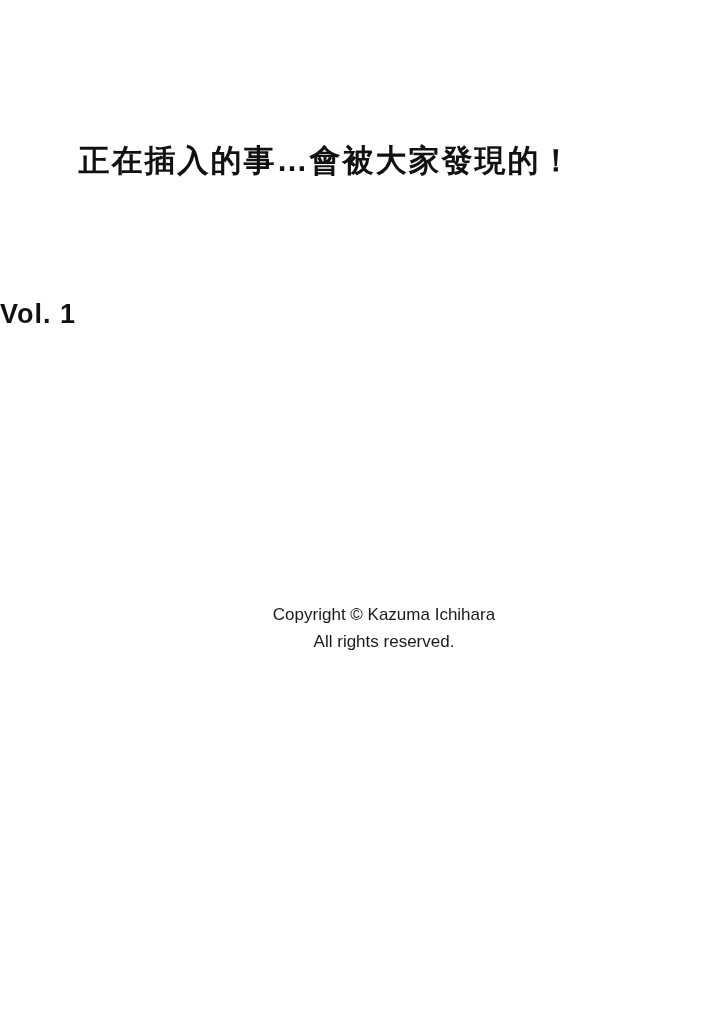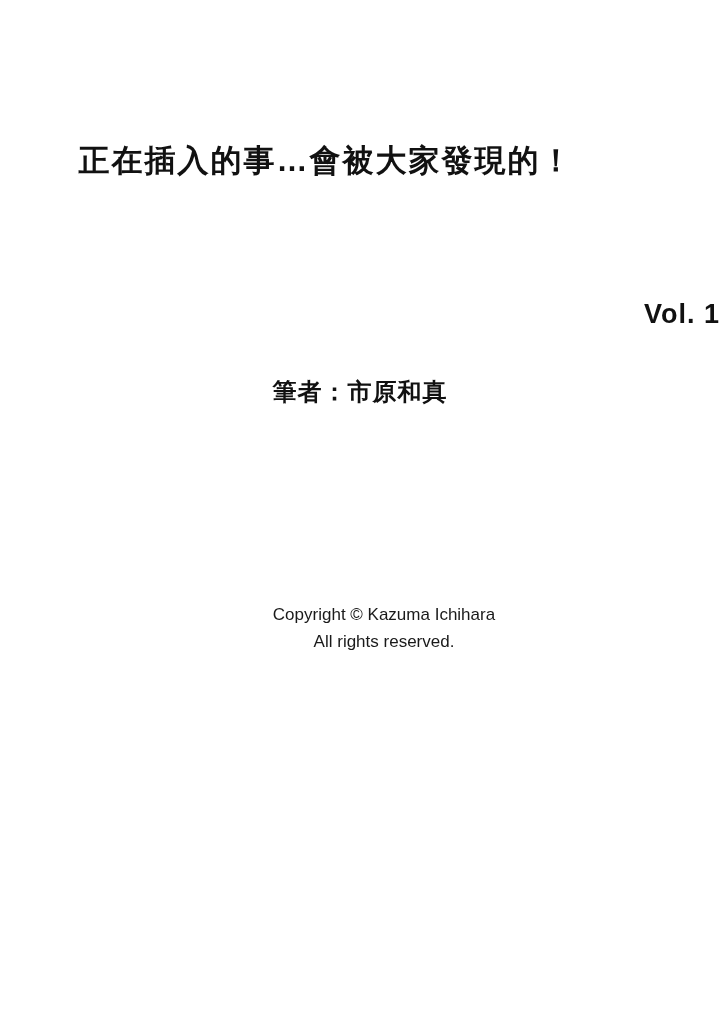--- a/index.html
+++ b/index.html
@@ -42,21 +42,21 @@
     letter-spacing: 1px;
     color: #111111;
     margin: 10px 0 0 0;
     line-height: 1.25;
   }
   .volume {
     position: absolute;
     top: 299px;
     left: 0;
     width: 720px;
-    text-align: right;
+    text-align: left;
     font-size: 27px;
     font-weight: bold;
     color: #111111;
     letter-spacing: 1px;
   }
   .author {
     position: absolute;
     top: 376px;
     left: 0;
     width: 720px;
@@ -85,20 +85,19 @@
 <body>
 
 <div class="page">
 
   <div class="title-block">
     <h1 class="main-title">正在插入的事…會被大家發現的！</h1>
   </div>
 
   <div class="volume">Vol. 1</div>
 
-  <div class="author">筆者：市原和真</div>
 
   <div class="copyright-block">
     <div>Copyright © Kazuma Ichihara</div>
     <div>All rights reserved.</div>
   </div>
 
 </div>
 
 </body></html>

